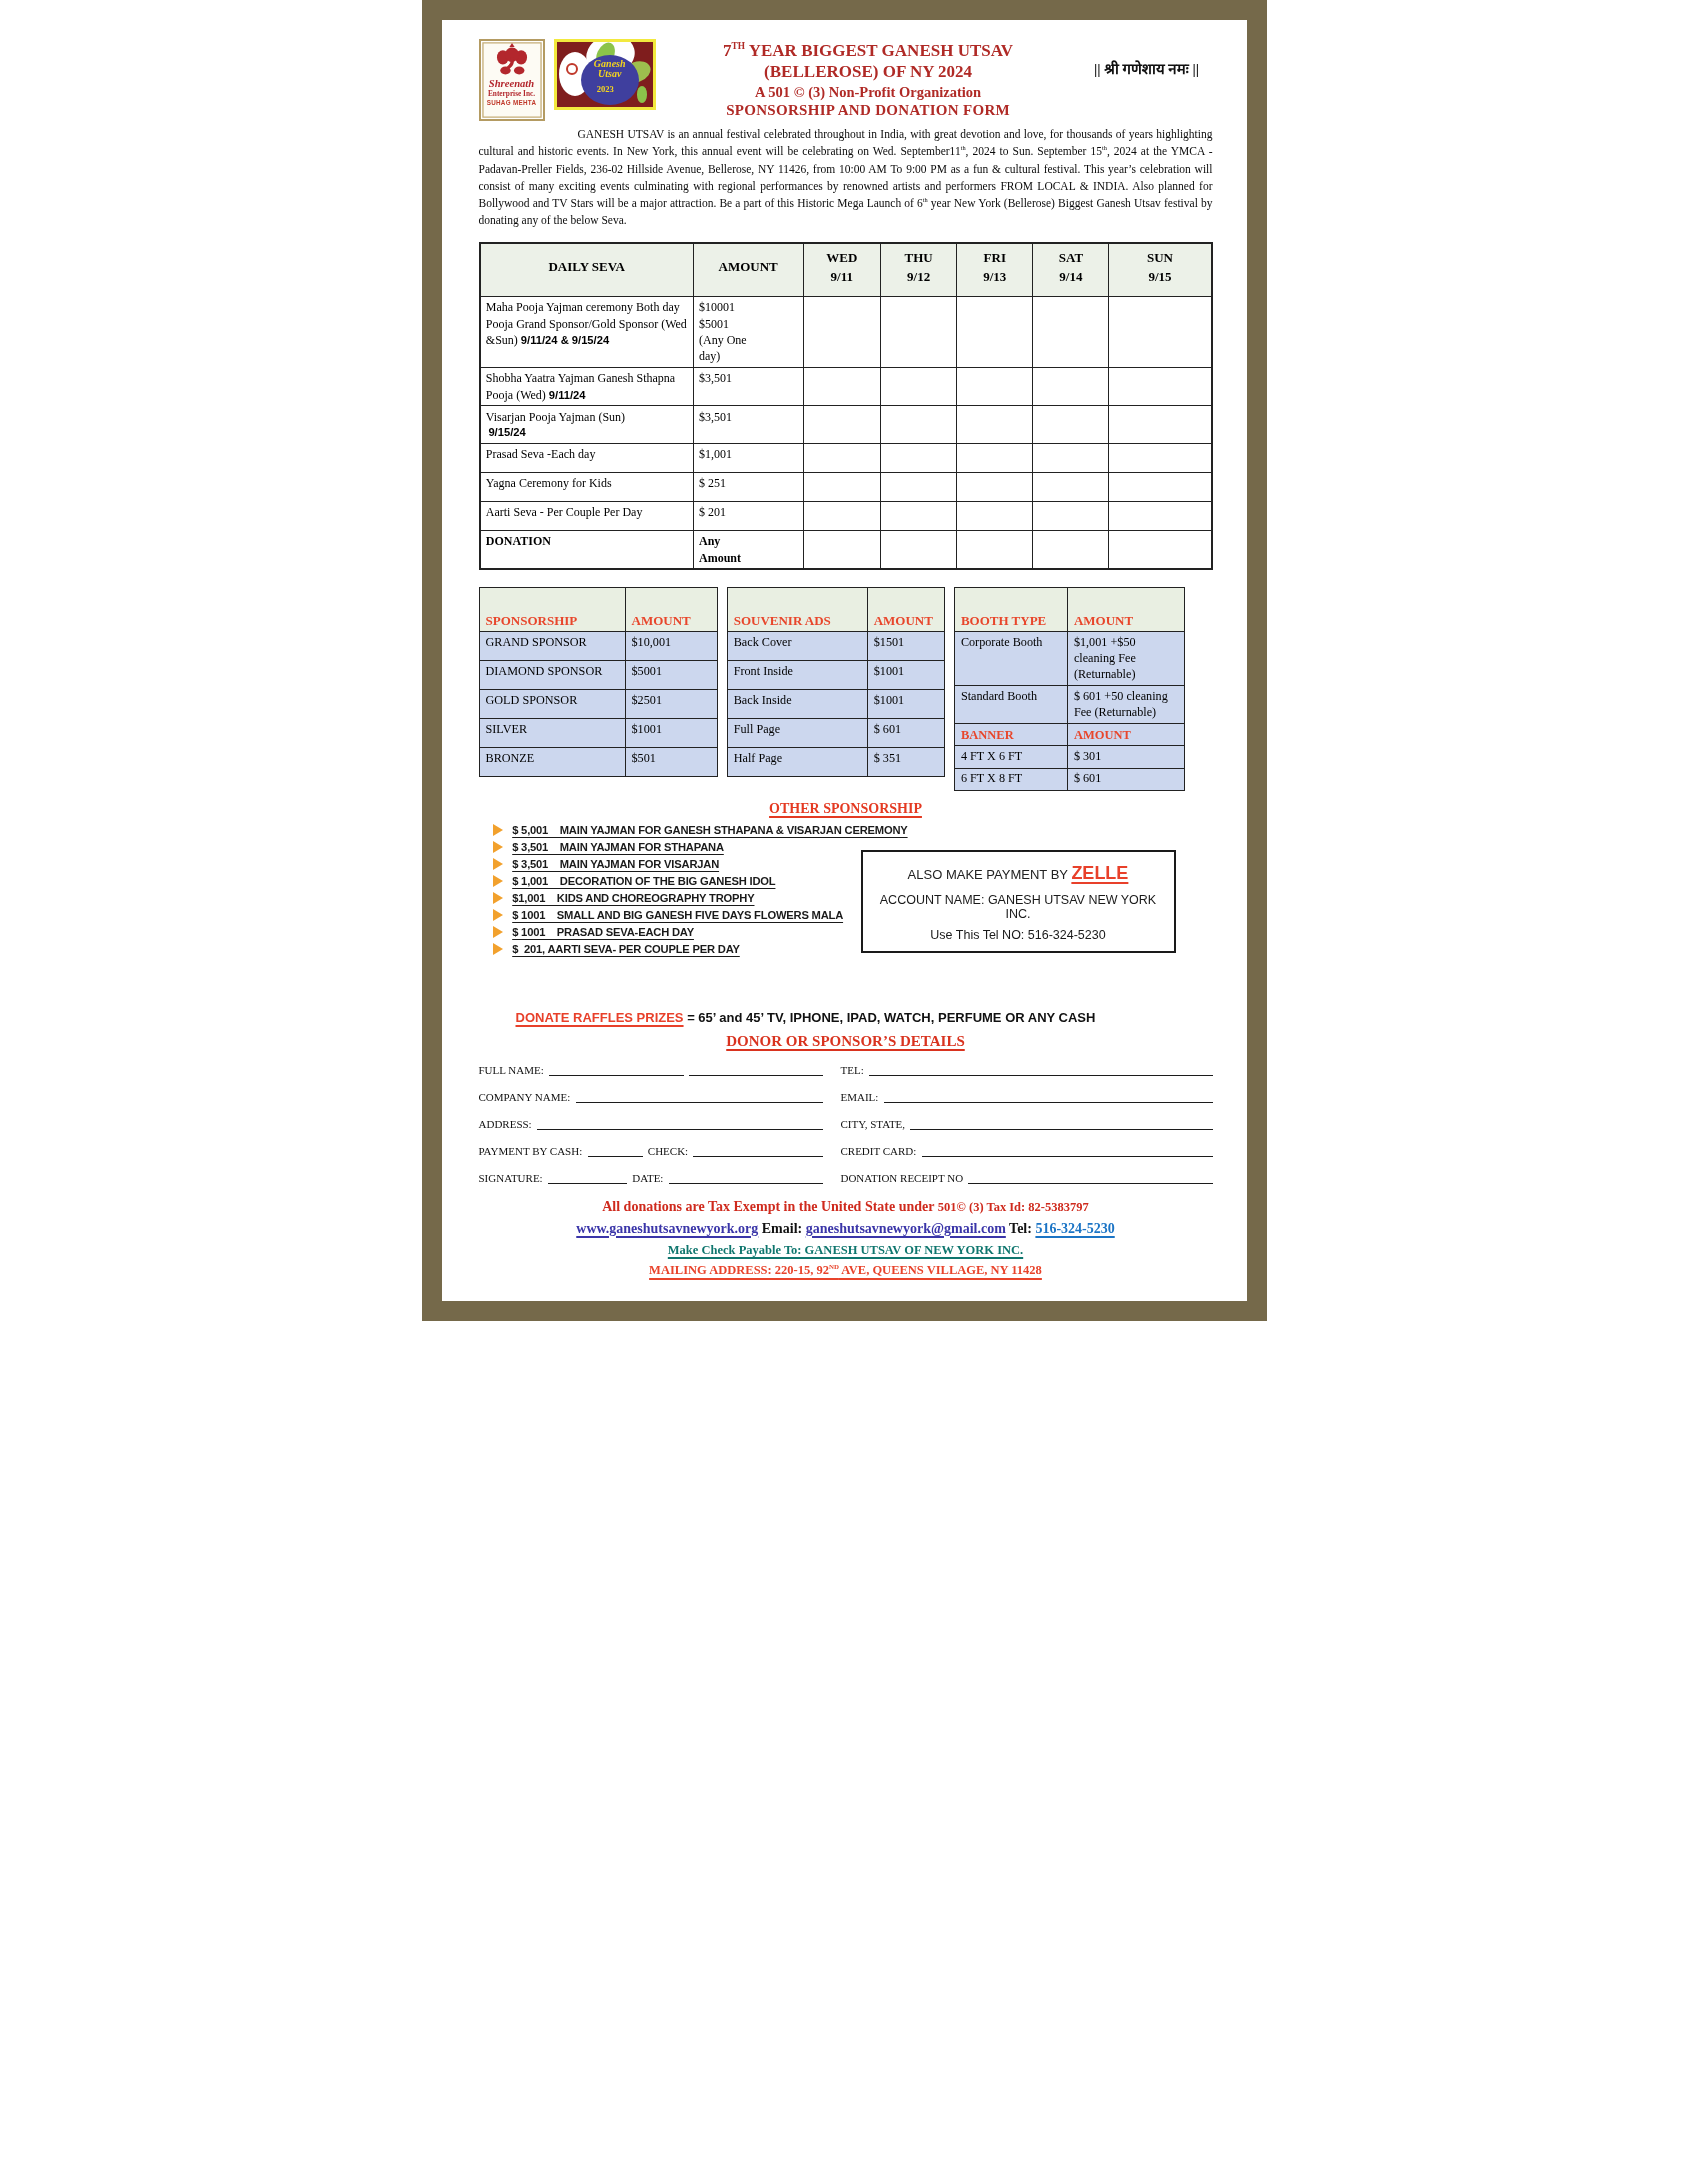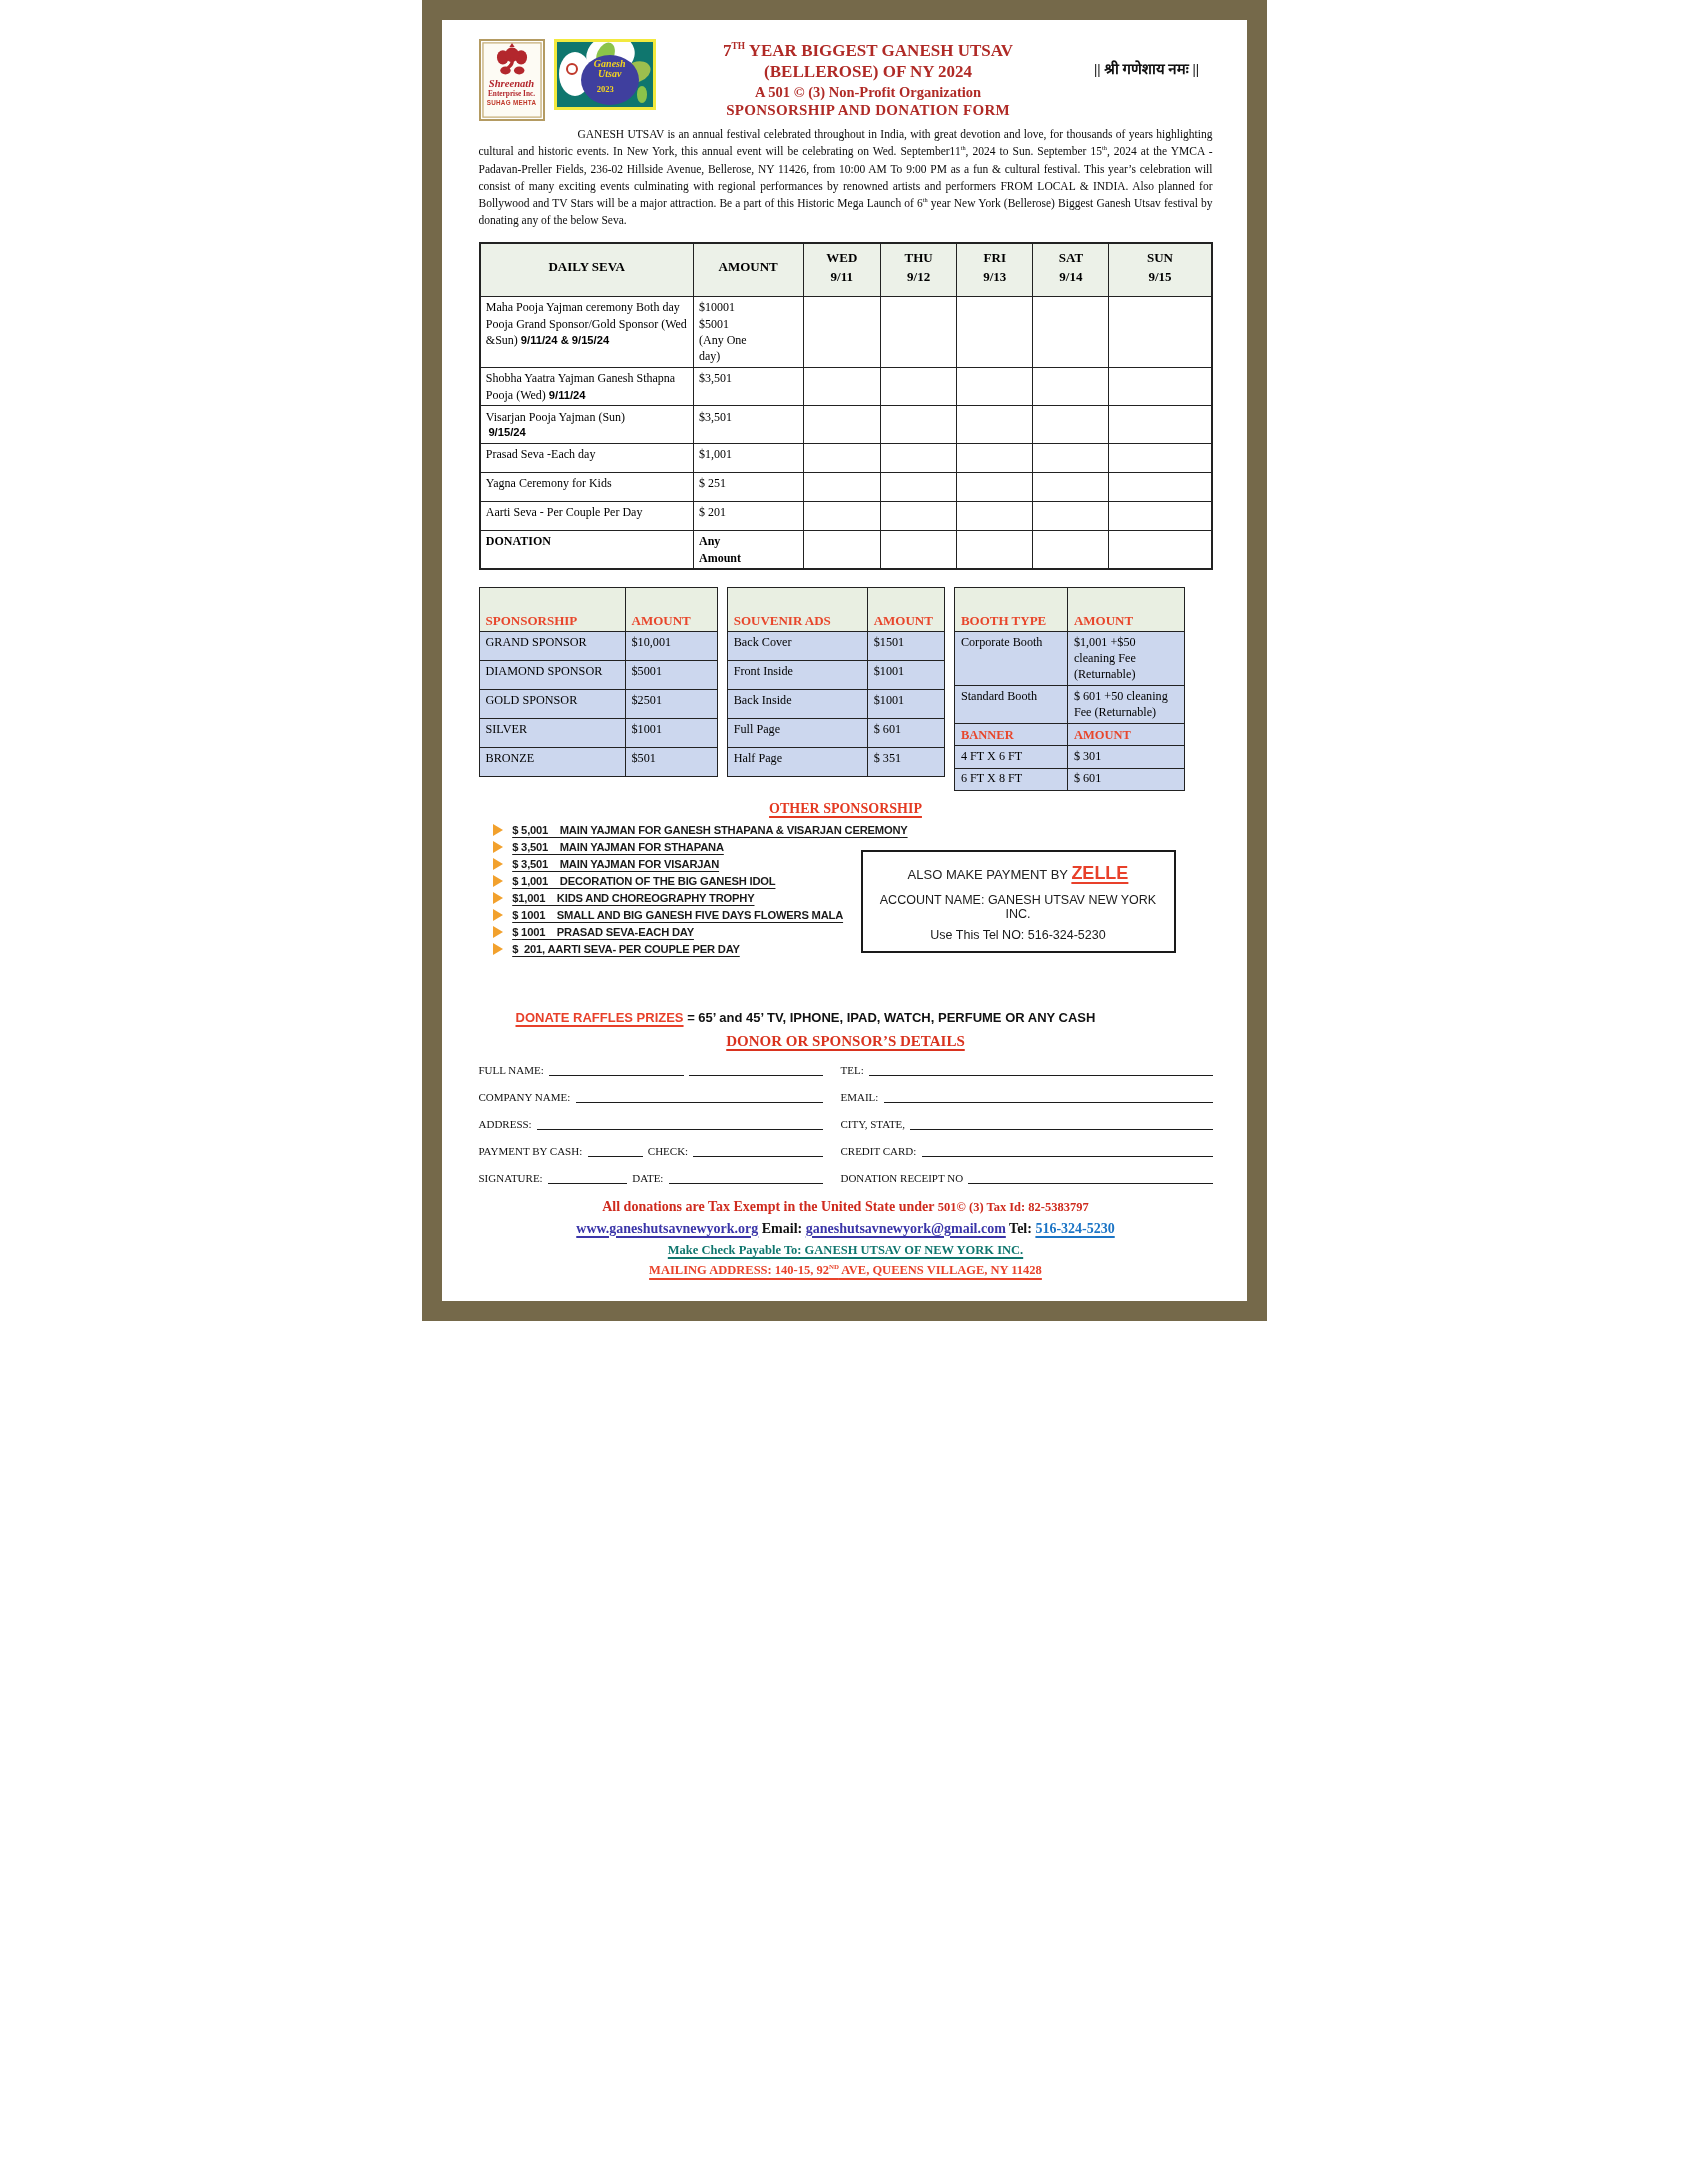--- a/index.html
+++ b/index.html
@@ -16,21 +16,21 @@
   .logo1 {
     flex:0 0 66px; height:82px; background:#fdfbf4;
     border:2px solid #b49b62; box-shadow:inset 0 0 0 1.3px #fff, inset 0 0 0 2.6px #c5ad77;
     text-align:center; padding-top:2px; margin-top:2.6px;
   }
   .logo1 .s1 { font-style:italic; font-weight:bold; color:#b3272d; font-size:10.6px; line-height:1; margin-top:0.7px; }
   .logo1 .s2 { font-weight:bold; color:#b3272d; font-size:7.3px; line-height:1.1; }
   .logo1 .s3 { font-family:"Liberation Sans",sans-serif; font-weight:bold; color:#c0392b; font-size:6.3px; letter-spacing:0.3px; margin-top:1.3px; }
   .logo2 {
     flex:0 0 102px; height:71px; margin-top:2.6px; position:relative;
-    background:#0f766e; border:3.3px solid #f2e93e; overflow:hidden;
+    background:#7f1d1d; border:3.3px solid #f2e93e; overflow:hidden;
   }
   .logo2 .blob { position:absolute; border-radius:50%; }
   .b-white-big { width:49px; height:40px; background:#fefefe; left:29px; top:-6.6px; transform:rotate(-15deg); }
   .b-green-1 { width:17px; height:26px; background:#8bc34a; left:40px; top:0px; transform:rotate(24deg); }
   .b-green-2 { width:29px; height:20px; background:#9dbf4e; right:1.3px; top:20px; transform:rotate(-20deg); }
   .b-green-3 { width:10.6px; height:17px; background:#8bc34a; right:5.3px; bottom:4px; }
   .b-white-left { width:32px; height:44px; background:#fff; left:2.6px; top:10.6px; }
   .b-red-swirl { width:12px; height:12px; border:2px solid #c0392b; background:transparent; left:9.2px; top:21px; }
   .b-indigo { width:58px; height:50px; background:#3f3f9e; left:24px; top:13px; }
   .logo2 .gu-text { position:absolute; left:30px; top:17px; width:46px; text-align:center; color:#f5d51e; font-style:italic; font-weight:bold; font-size:10px; line-height:1.05; }
@@ -479,17 +479,17 @@
       </div>
     </div>
   </div>
 
   <footer class="foot">
     <div class="f1"><span>All donations are Tax Exempt in the United State under </span><span class="f1b">501© (3) Tax Id: 82-5383797</span></div>
     <div class="f2">
       <span class="lnk-web">www.ganeshutsavnewyork.org</span><span> Email: </span><span class="lnk-email">ganeshutsavnewyork@gmail.com</span><span> Tel: </span><span class="lnk-tel">516-324-5230</span>
     </div>
     <div class="f3">Make Check Payable To: GANESH UTSAV OF NEW YORK INC.</div>
-    <div class="f4"><span>MAILING ADDRESS: 140-15, 92</span><sup class="sup">ND</sup><span> AVE, QUEENS VILLAGE, NY 11428</span></div>
+    <div class="f4"><span>MAILING ADDRESS: 220-15, 92</span><sup class="sup">ND</sup><span> AVE, QUEENS VILLAGE, NY 11428</span></div>
   </footer>
 
 </div>
 
 
 </body></html>

